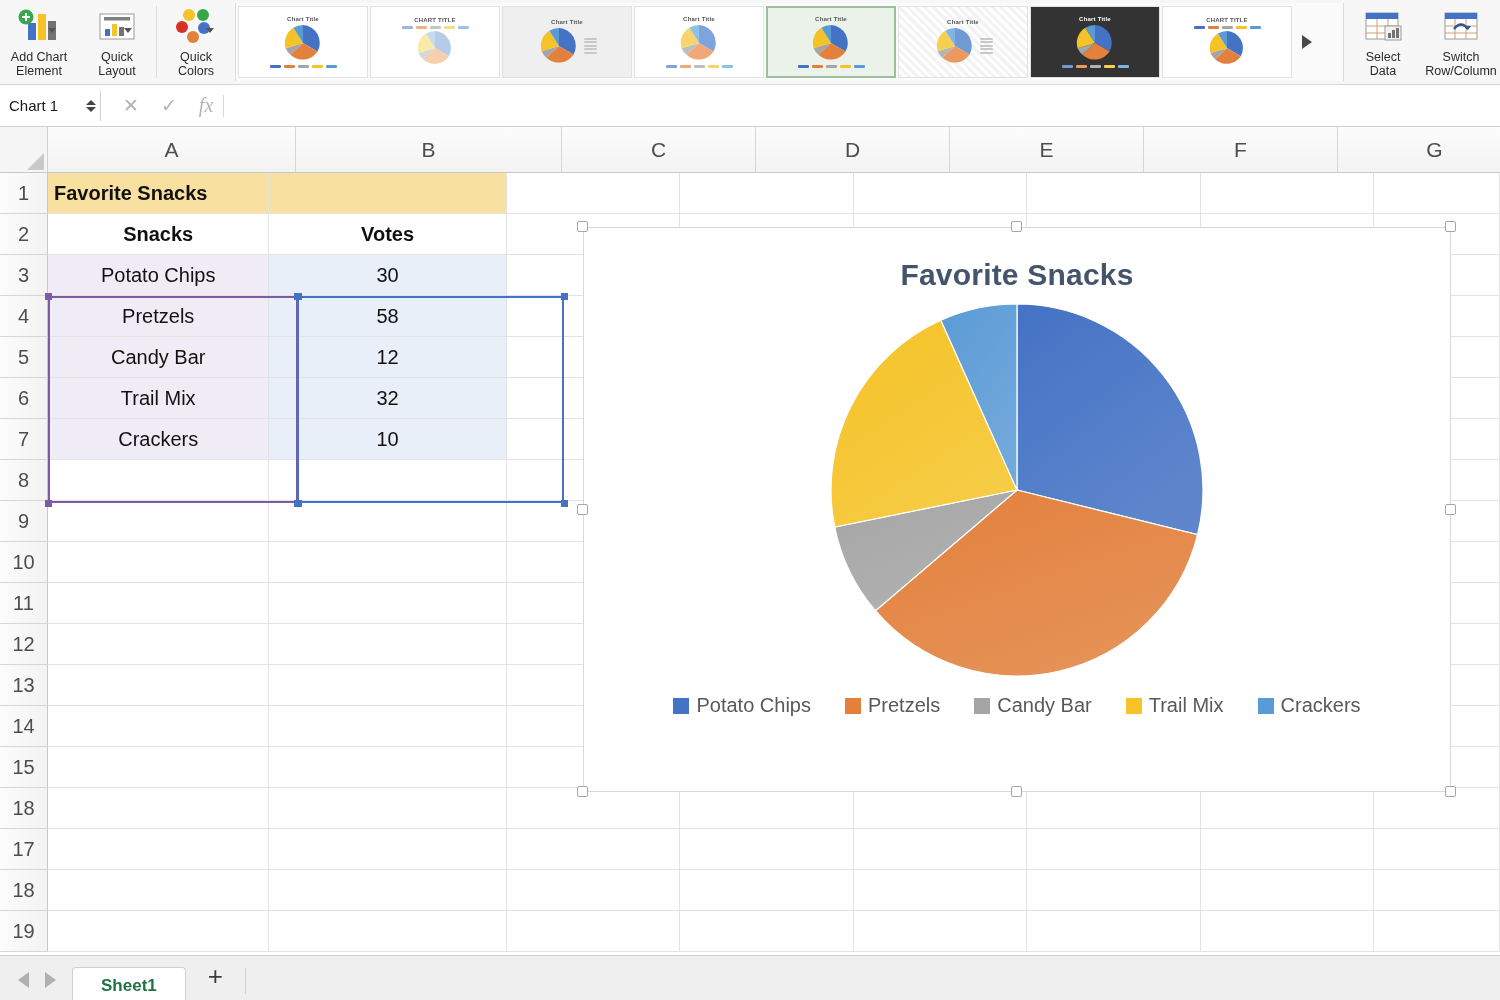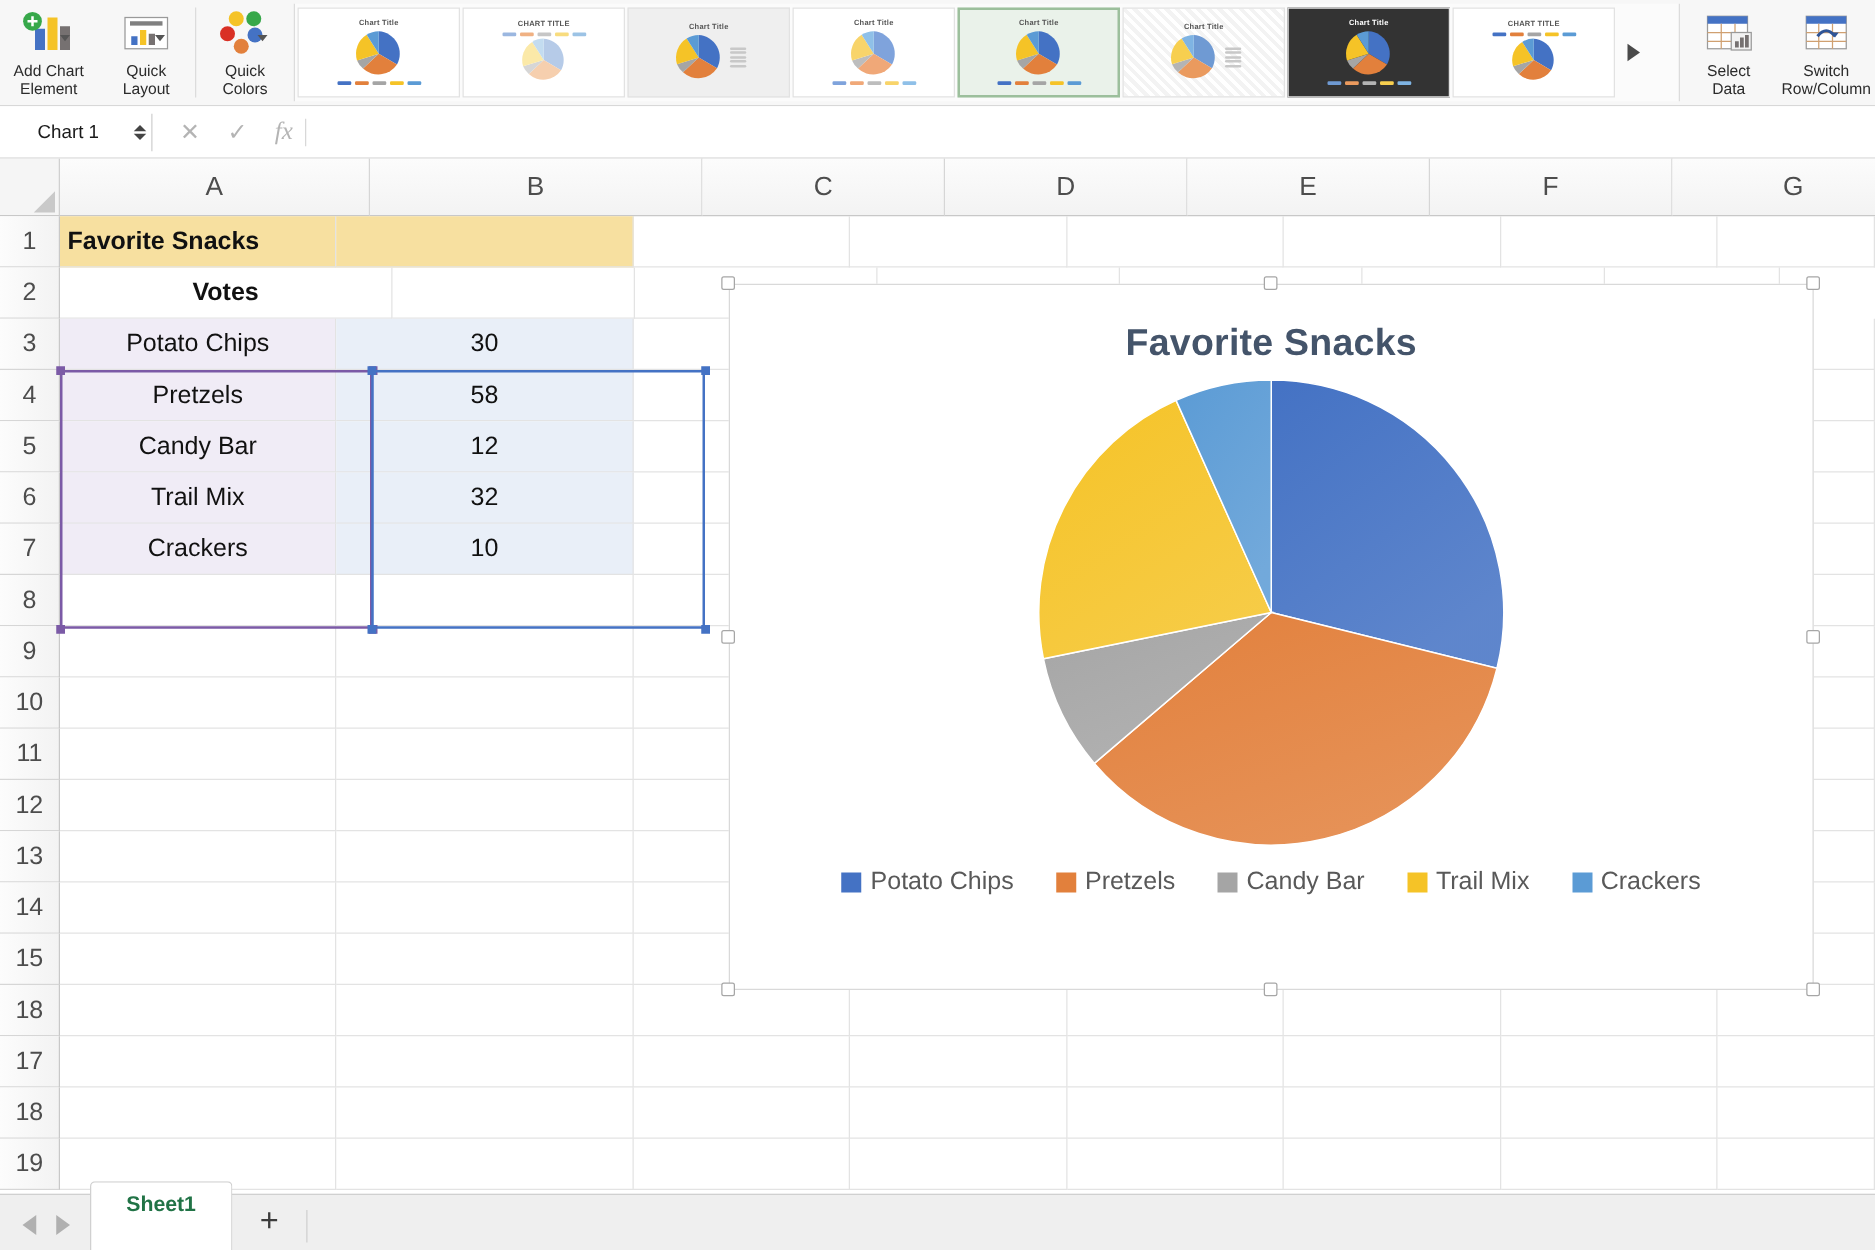--- a/index.html
+++ b/index.html
@@ -64,21 +64,21 @@
   .gal-arrow b { width: 0; height: 0; border-top: 7px solid transparent;
     border-bottom: 7px solid transparent; border-left: 10px solid #4a4a4a; display: block; }
 
   
   .fbar {
     position: absolute; left: 0; top: 85px; width: 1500px; height: 42px;
     background: #fff; border-bottom: 1px solid #d0d0d0;
     display: flex; align-items: center;
   }
   .namebox {
-    width: 100px; height: 30px; margin-left: 22px; display: flex;
+    width: 100px; height: 30px; margin-left: 1px; display: flex;
     align-items: center; padding: 0 4px 0 8px; font-size: 15px; color: #1a1a1a;
     border-right: 1px solid #cfcfcf; justify-content: space-between;
   }
   .spin { display: flex; flex-direction: column; gap: 2px; }
   .spin b { width: 0; height: 0; border-left: 5px solid transparent;
     border-right: 5px solid transparent; display: block; }
   .spin .up { border-bottom: 5px solid #444; }
   .spin .dn { border-top: 5px solid #444; }
   .fb-icons { display: flex; align-items: center; gap: 22px; margin-left: 22px; }
   .fb-icons span { font-size: 19px; color: #b4b4b4; }
@@ -166,21 +166,21 @@
     position: absolute; left: 0; top: 955px; width: 1500px; height: 45px;
     background: #efefef; border-top: 1px solid #d0d0d0; display: flex; align-items: flex-end;
   }
   .tabnav { display: flex; align-items: center; gap: 16px; padding: 0 16px 12px 18px; }
   .tabnav b { width: 0; height: 0; border-top: 8px solid transparent;
     border-bottom: 8px solid transparent; display: block; cursor: default; }
   .tabnav .lf { border-right: 11px solid #b0b0b0; }
   .tabnav .rt { border-left: 11px solid #b0b0b0; }
   .sheet-tab {
     background: #fff; border: 1px solid #d0d0d0; border-bottom: none;
-    border-radius: 4px 4px 0 0; padding: 8px 28px 26px;
+    border-radius: 4px 4px 0 0; padding: 8px 28px 4px;
     font-size: 17px; font-weight: bold; color: #217346; cursor: default;
   }
   .addsheet { font-size: 26px; color: #3c3c3c; padding: 0 22px 8px; cursor: default; }
   .tab-sep { width: 1px; height: 26px; background: #d0d0d0; margin-bottom: 6px; }
 </style>
 </head>
 <body>
 
 <div id="app">
 
@@ -490,20 +490,21 @@
           <div class="cell cA yellow bold">Favorite Snacks</div>
           <div class="cell cB yellow"></div>
           <div class="cell cC"></div>
           <div class="cell cD"></div>
           <div class="cell cE"></div>
           <div class="cell cF"></div>
           <div class="cell cG"></div>
           <div class="cell cH"></div>
         </div>
         <div class="row">
+          <div class="cell cA bold center">Snacks</div>
           <div class="cell cB bold center">Votes</div>
           <div class="cell cC"></div>
           <div class="cell cD"></div>
           <div class="cell cE"></div>
           <div class="cell cF"></div>
           <div class="cell cG"></div>
           <div class="cell cH"></div>
         </div>
         <div class="row">
           <div class="cell cA selA center">Potato Chips</div>

